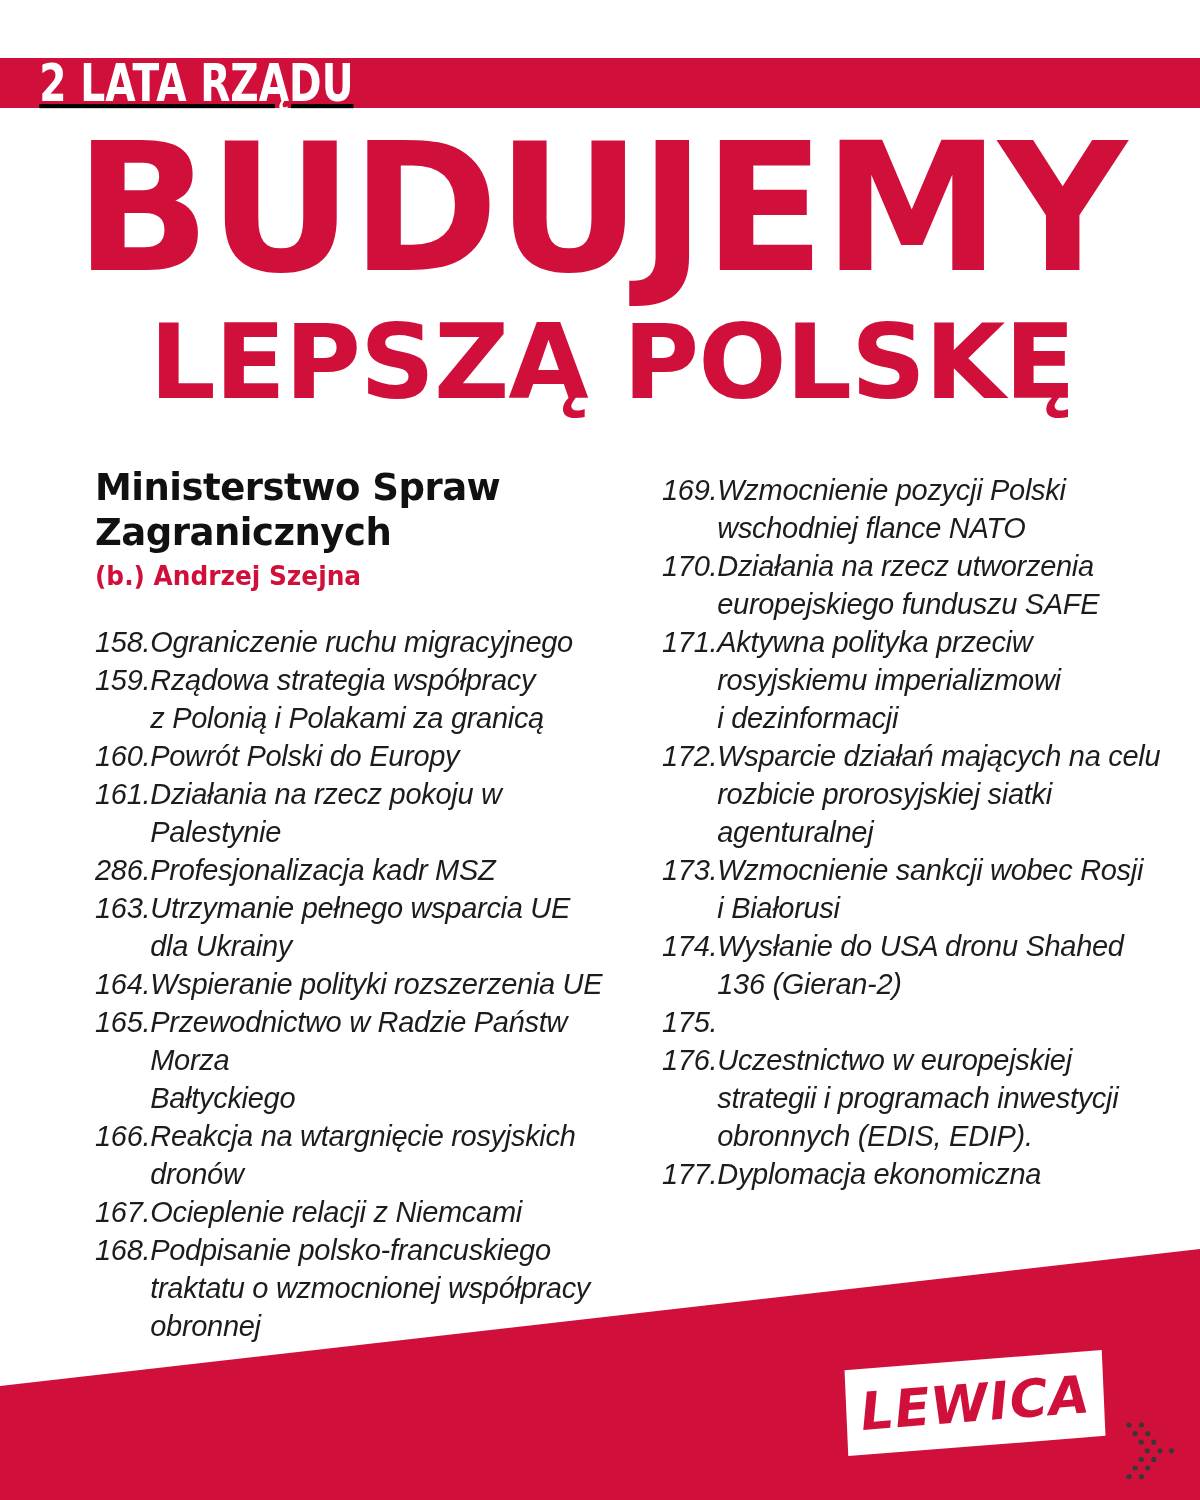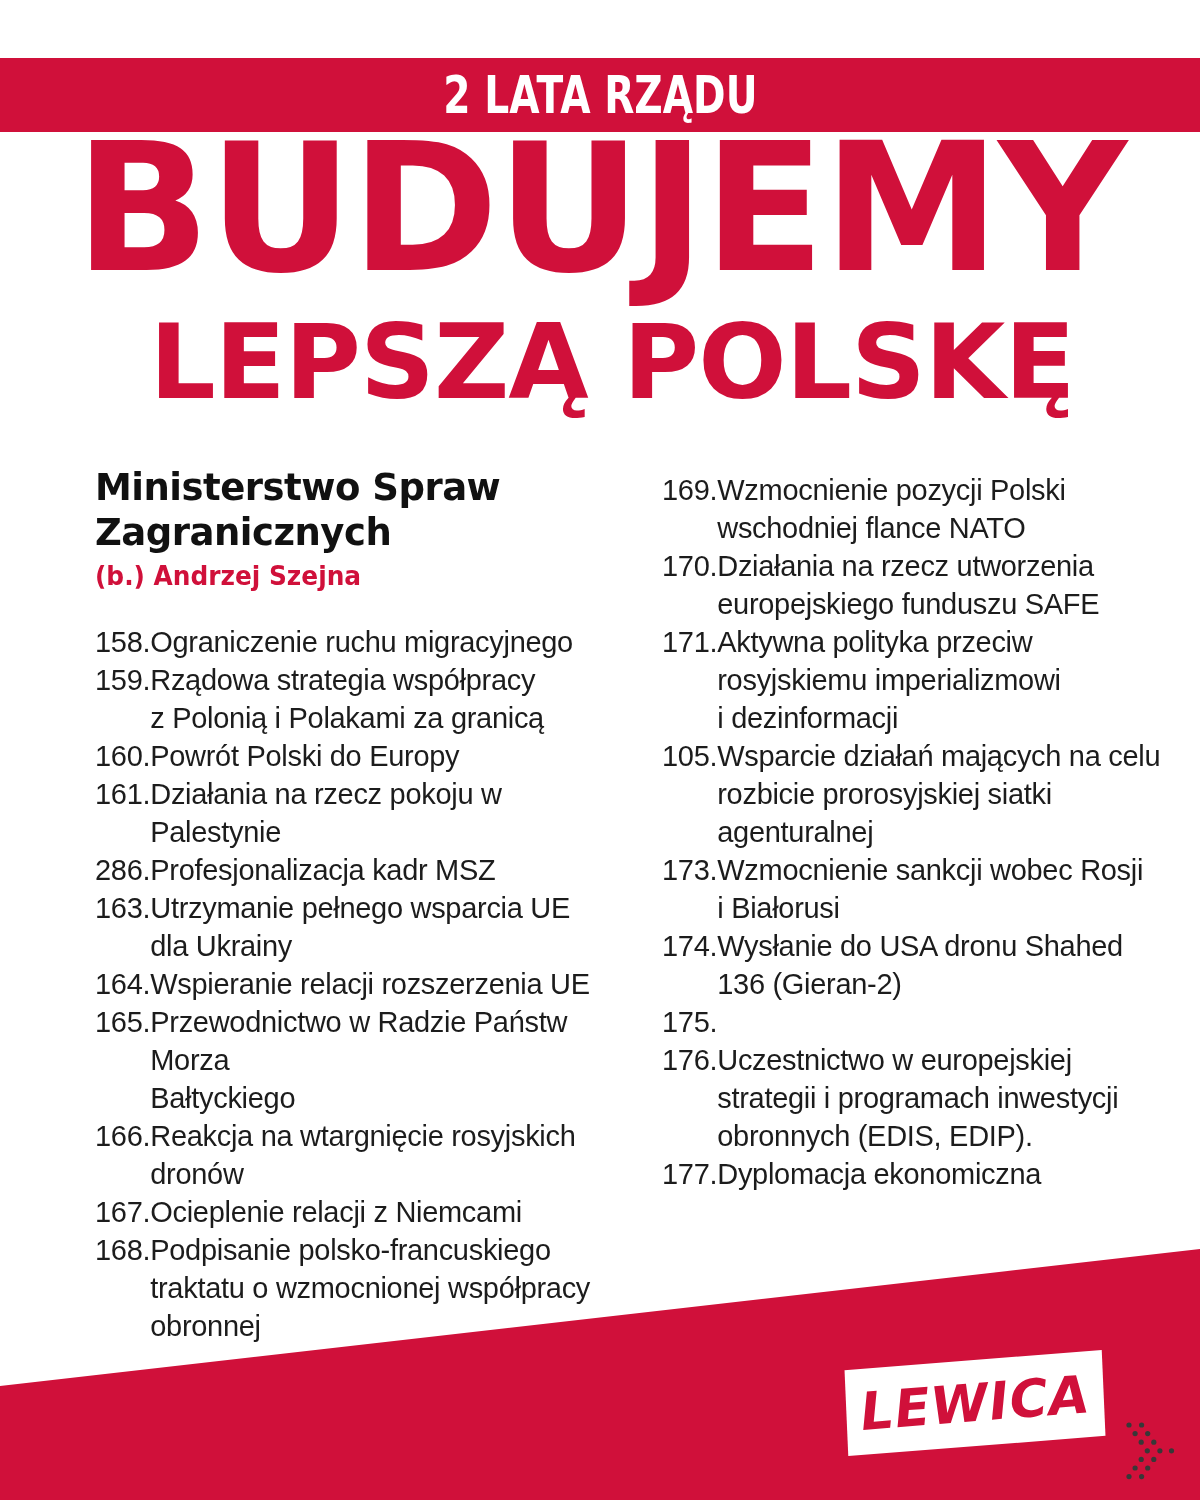--- a/index.html
+++ b/index.html
@@ -6,23 +6,23 @@
   .canvas{
     position:relative;
     width:1200px;height:1500px;
     margin:0 auto;
     background:#ffffff;
     overflow:hidden;
     font-family:"Liberation Sans", sans-serif;
   }
   
   .top-band{
-    position:absolute;left:0;top:58px;width:1200px;height:74px;
+    position:absolute;left:0;top:58px;width:1200px;height:50px;
     background:var(--red);
-    display:flex;align-items:center;justify-content:center;
+    display:flex;align-items:center;justify-content:flex-start;text-decoration:underline;
   }
   .top-band .band-text{
     display:inline-block;
     color:#ffffff;
     font-family:"DejaVu Sans", sans-serif;
     font-weight:bold;
     font-size:49px;
     letter-spacing:0px;
     transform:scaleX(0.80) scaleY(1.05);
     white-space:nowrap;
@@ -75,21 +75,21 @@
   
   .col{
     position:absolute;
     color:#1c1c1c;
     font-size:29px;
     line-height:38px;
     letter-spacing:-0.3px;
   }
   .col-left{left:95px;top:623px;width:545px;}
   .col-right{left:662px;top:471px;width:515px;}
-  .item{display:flex;align-items:flex-start;}
+  .item{display:flex;align-items:flex-start;font-style:italic;}
   .item .num{flex:0 0 54px;}
   .item .txt{flex:1;white-space:pre-line;}
   
   .red-band{
     position:absolute;inset:0;
     background:var(--red);
     clip-path:polygon(0 92.4%, 100% 83.27%, 100% 100%, 0 100%);
   }
   .lewica-box{
     position:absolute;left:846px;top:1360px;width:258px;height:86px;
@@ -146,21 +146,21 @@
         <span class="num">286.</span>
         <span class="txt">Profesjonalizacja kadr MSZ</span>
       </div>
       <div class="item">
         <span class="num">163.</span>
         <span class="txt">Utrzymanie pełnego wsparcia UE
 dla Ukrainy</span>
       </div>
       <div class="item">
         <span class="num">164.</span>
-        <span class="txt">Wspieranie relacji rozszerzenia UE</span>
+        <span class="txt">Wspieranie polityki rozszerzenia UE</span>
       </div>
       <div class="item">
         <span class="num">165.</span>
         <span class="txt">Przewodnictwo w Radzie Państw Morza
 Bałtyckiego</span>
       </div>
       <div class="item">
         <span class="num">166.</span>
         <span class="txt">Reakcja na wtargnięcie rosyjskich
 dronów</span>
@@ -187,21 +187,21 @@
         <span class="txt">Działania na rzecz utworzenia
 europejskiego funduszu SAFE</span>
       </div>
       <div class="item">
         <span class="num">171.</span>
         <span class="txt">Aktywna polityka przeciw
 rosyjskiemu imperializmowi
 i dezinformacji</span>
       </div>
       <div class="item">
-        <span class="num">105.</span>
+        <span class="num">172.</span>
         <span class="txt">Wsparcie działań mających na celu
 rozbicie prorosyjskiej siatki
 agenturalnej</span>
       </div>
       <div class="item">
         <span class="num">173.</span>
         <span class="txt">Wzmocnienie sankcji wobec Rosji
 i Białorusi</span>
       </div>
       <div class="item">

